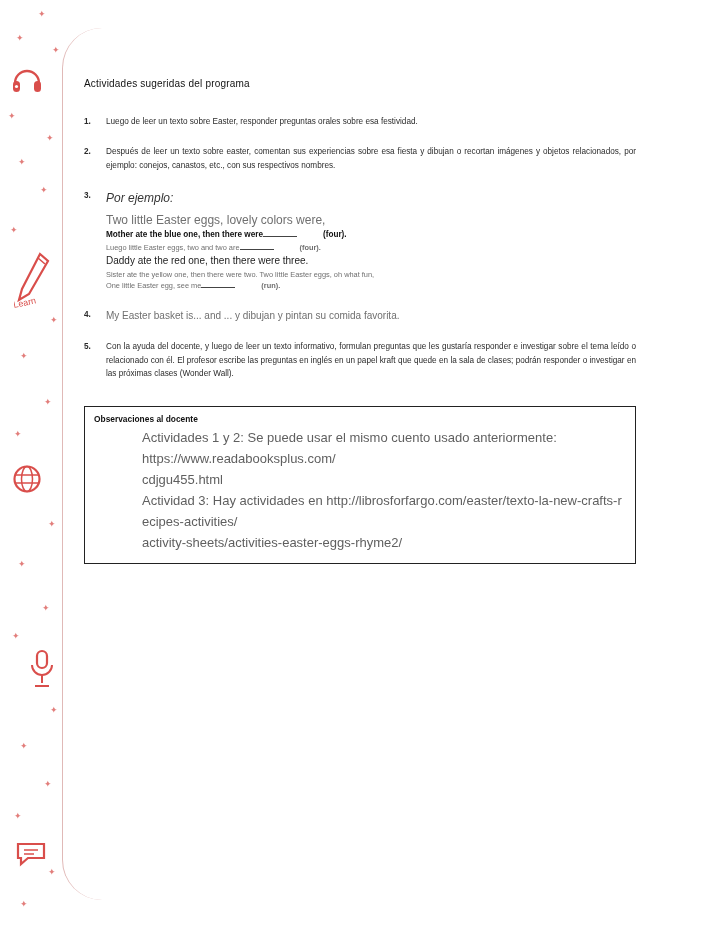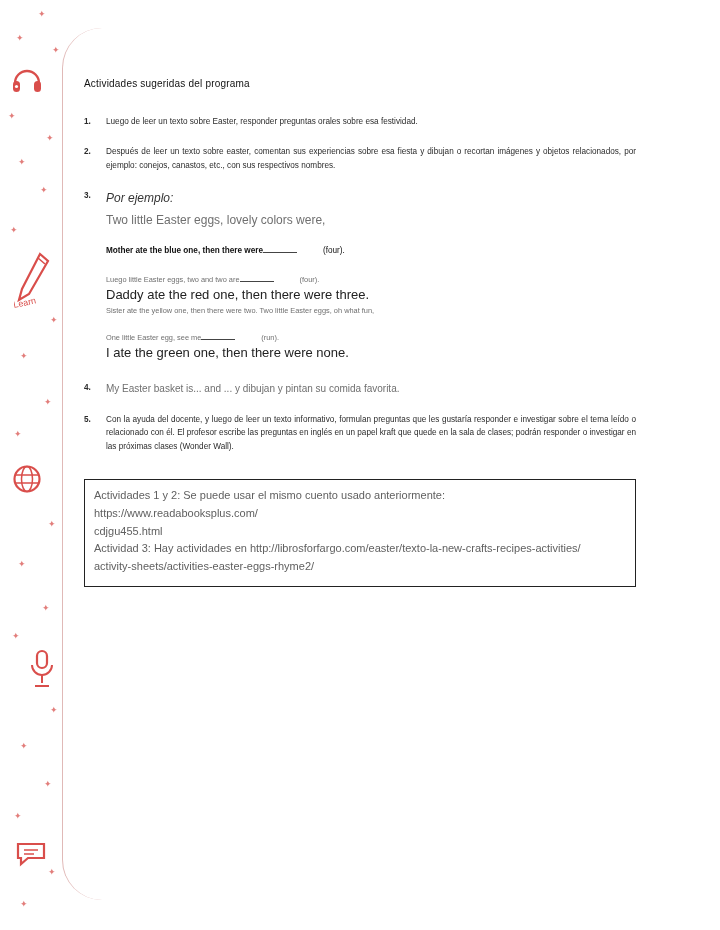--- a/index.html
+++ b/index.html
@@ -110,35 +110,34 @@
     font-weight: bold;
     color: #111;
     line-height: 1.55;
   }
   .verse .line-es-sm {
     font-size: 7.4px;
     color: #6f6f6f;
     line-height: 1.5;
   }
   .verse .line-plain {
-    font-size: 13px;
+    font-size: 10px;
     color: #222;
     line-height: 1.55;
   }
   .blank {
     display: inline-block;
     min-width: 34px;
     border-bottom: 1px solid #444;
     height: 7px;
   }
   .paren {
     display: inline-block;
     margin-left: 26px;
-    font-weight: normal;
-    margin-top: 16px;
+    font-weight: bold;
   }
 
   .sentence-sm {
     font-size: 10px;
     color: #6f6f6f;
     line-height: 1.55;
     margin-top: 4px;
   }
 
   
@@ -147,24 +146,25 @@
     border: 1px solid #222;
     padding: 7px 9px 10px 9px;
   }
   .obs-title {
     font-size: 8.4px;
     font-weight: bold;
     margin-bottom: 3px;
     color: #111;
   }
   .obs-line {
-    font-size: 11px;
+    font-size: 13px;
     color: #5f5f5f;
     line-height: 1.62;
     word-break: break-all;
+    margin-left: 48px;
   }
 </style>
 </head>
 <body>
 
 <div class="left-margin">
   <div class="curve"></div>
 
   <span class="dot" style="left:38px;  top:10px;">✦</span>
   <span class="dot" style="left:16px;  top:34px;">✦</span>
@@ -264,37 +264,37 @@
         </div>
 
         <div class="line-plain">Daddy ate the red one, then there were three.</div>
         <div class="line-es-sm">Sister ate the yellow one, then there were two. Two little Easter eggs, oh what fun,</div>
 
 
         <div class="line-es-sm">
           <span>One little Easter egg, see me</span><span class="blank"></span><span class="paren">(run).</span>
         </div>
 
-        <div class="line-plain">I ate the green one, then there were none.</div>
       </div>
     </li>
 
     <li>
       <span class="num">4.</span>
       <div class="sentence-sm">My Easter basket is... and ... y dibujan y pintan su comida favorita.</div>
     </li>
 
     <li>
       <span class="num">5.</span>
       <span>Con la ayuda del docente, y luego de leer un texto informativo, formulan preguntas que les gustaría responder e investigar sobre el tema leído o relacionado con él. El profesor escribe las preguntas en inglés en un papel kraft que quede en la sala de clases; podrán responder o investigar en las próximas clases (Wonder Wall).</span>
     </li>
 
   </ol>
 
   <div class="obs-box">
+    <div class="obs-title">Observaciones al docente</div>
     <div class="obs-line">Actividades 1 y 2: Se puede usar el mismo cuento usado anteriormente:</div>
     <div class="obs-line">https://www.readabooksplus.com/</div>
     <div class="obs-line">cdjgu455.html</div>
     <div class="obs-line">Actividad 3: Hay actividades en http://librosforfargo.com/easter/texto-la-new-crafts-recipes-activities/</div>
     <div class="obs-line">activity-sheets/activities-easter-eggs-rhyme2/</div>
   </div>
 
 </div>
 
 </body></html>

